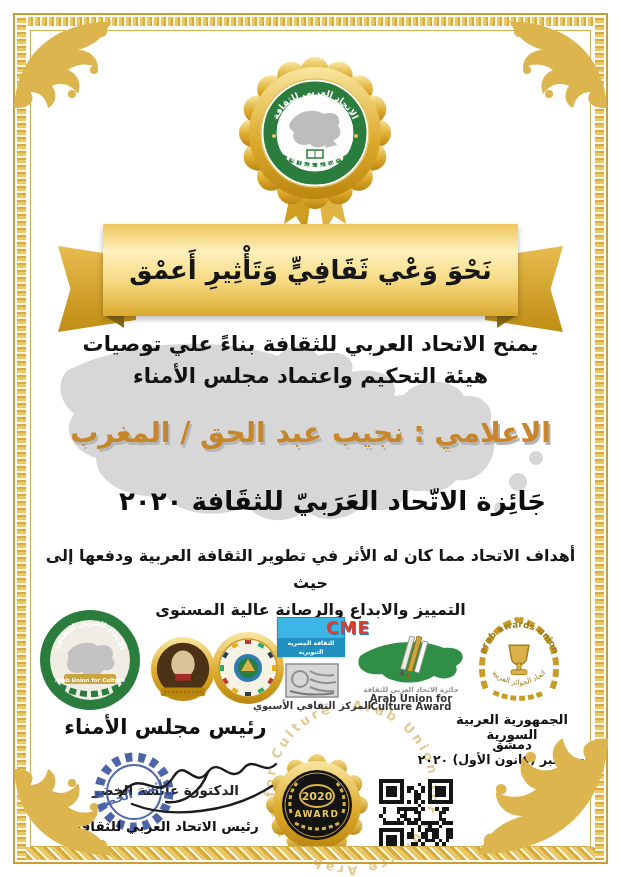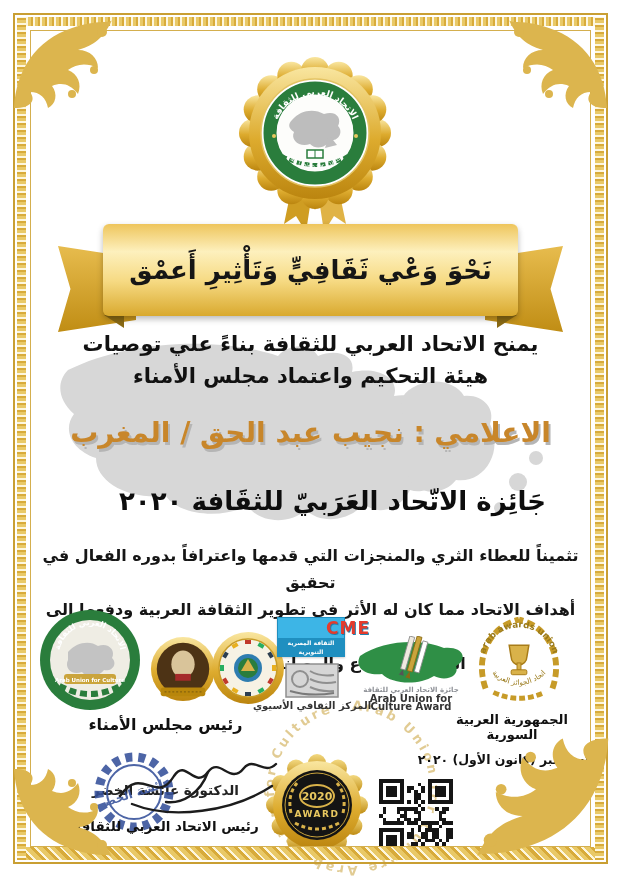--- a/index.html
+++ b/index.html
@@ -17,21 +17,21 @@
      background:repeating-linear-gradient(90deg,#d8ab3a 0 2px,#fdf6dd 2px 4px,#e9c967 4px 7px);}
   .bp-bottom{left:17px;right:17px;bottom:17px;height:13px;
      background:repeating-linear-gradient(45deg,#d8ab3a 0 3px,#fdf6dd 3px 5px,#e9c967 5px 9px);}
   .bp-left{top:17px;bottom:17px;left:17px;width:9px;
      background:repeating-linear-gradient(0deg,#d8ab3a 0 2px,#fdf6dd 2px 4px,#e9c967 4px 7px);}
   .bp-right{top:17px;bottom:17px;right:17px;width:9px;
      background:repeating-linear-gradient(0deg,#d8ab3a 0 2px,#fdf6dd 2px 4px,#e9c967 4px 7px);}
   .corner{position:absolute;z-index:6;pointer-events:none;}
 
   
-  .banner-main{left:103px;top:224px;width:415px;height:92px;z-index:3;border-radius:6px;
+  .banner-main{left:103px;top:224px;width:415px;height:92px;z-index:3;border-radius:1px;
      background:linear-gradient(180deg,#eec55c 0%,#fdf0bd 30%,#f6da83 62%,#d9a92e 100%);
      box-shadow:0 3px 6px rgba(0,0,0,.28);display:flex;align-items:center;justify-content:center;}
   .banner-side{width:78px;height:86px;top:246px;z-index:2;position:absolute;
      background:linear-gradient(180deg,#e7bc4e,#c08d14);}
   .banner-side.l{left:58px;clip-path:polygon(0 0,100% 14%,100% 86%,0 100%,16% 50%);}
   .banner-side.r{left:485px;clip-path:polygon(0 14%,100% 0,84% 50%,100% 100%,0 86%);}
   .fold{position:absolute;top:315px;width:20px;height:13px;background:#8a6a14;z-index:2;}
   .fold.l{left:104px;clip-path:polygon(0 0,100% 0,100% 100%);}
   .fold.r{left:497px;clip-path:polygon(0 0,100% 0,0 100%);}
   .slogan{font-size:26px;font-weight:800;color:#161616;letter-spacing:.5px;}
@@ -46,21 +46,21 @@
   
   .cme{left:277px;top:617px;width:66px;z-index:2;background:#3db5e6;border:1px solid #1f8fc0;
        text-align:center;box-shadow:0 1px 2px rgba(0,0,0,.2);}
   .cme .abbr{font-size:17px;font-weight:900;color:#fff;letter-spacing:1px;line-height:20px;
        text-shadow:1px 1px 0 #1f7fae;margin-left:48px;}
   .cme .abbr span{color:#e43b2c;}
   .cme .cap{font-size:6px;font-weight:700;color:#fff;background:#1f8fc0;line-height:9px;}
   .small-cap{z-index:2;font-size:10px;font-weight:700;color:#333;}
   .map-cap-ar{font-size:7px;color:#8d9096;font-weight:700;line-height:9px;}
   .map-cap-en{font-size:10px;color:#333;font-weight:800;line-height:8px;}
-  .role-top{left:58px;top:715px;width:215px;z-index:2;font-size:16px;font-weight:800;}
+  .role-top{left:58px;top:715px;width:215px;z-index:2;font-size:21px;font-weight:800;}
   .sig-name{left:58px;top:741px;width:215px;z-index:2;font-size:13.5px;font-weight:600;color:#222;margin-top:41px;}
   .role-bottom{left:52px;top:818px;width:228px;z-index:3;font-size:13.5px;font-weight:700;}
   .country{left:430px;top:712px;width:164px;z-index:2;font-size:13px;font-weight:600;}
   .city{left:430px;top:737px;width:164px;z-index:2;font-size:13px;font-weight:600;}
   .date{left:414px;top:752px;width:190px;z-index:2;font-size:12.5px;font-weight:600;}
 </style>
 </head>
 <body>
 
 <div class="cert">
@@ -184,21 +184,20 @@
   <div class="abs recipient ctr ar">الاعلامي : نجيب عبد الحق / المغرب</div>
 
   <div class="abs intro ctr ar">
     <div>يمنح الاتحاد العربي للثقافة بناءً علي توصيات</div>
     <div>هيئة التحكيم واعتماد مجلس الأمناء</div>
   </div>
 
   <div class="abs award-title ctr ar">جَائِزة الاتّحاد العَرَبيّ للثقَافة ٢٠٢٠</div>
 
   <div class="abs citation ctr ar">
-    <div>تثميناً للعطاء الثري والمنجزات التي قدمها واعترافاً بدوره الفعال في تحقيق</div>
     <div>أهداف الاتحاد مما كان له الأثر في تطوير الثقافة العربية ودفعها إلى حيث</div>
     <div>التمييز والابداع والرصانة عالية المستوى</div>
   </div>
 
   <svg class="abs" style="left:34px;top:606px;z-index:2" width="112" height="112" viewBox="0 0 112 112">
     <circle cx="56" cy="54" r="50" fill="#2a7d3c"></circle>
     <circle cx="56" cy="54" r="40" fill="#efede4"></circle>
     <path d="M34,46 C42,36 56,34 64,40 C74,36 82,44 78,52 C84,58 78,66 70,64 C64,72 52,72 48,66 C38,70 30,62 34,54 Z" fill="#c3c3c3"></path>
     <path d="M16,74 Q56,102 96,74" fill="none" stroke="#2a7d3c" stroke-width="6" stroke-dasharray="7 4"></path>
     <rect x="30" y="68" width="52" height="10" rx="3" fill="#caa43c"></rect>
@@ -543,15 +542,16 @@
       <rect x="9" y="20" width="1" height="1"></rect>
       <rect x="12" y="20" width="1" height="1"></rect>
       <rect x="13" y="20" width="1" height="1"></rect>
       <rect x="15" y="20" width="1" height="1"></rect>
       <rect x="16" y="20" width="1" height="1"></rect>
       <rect x="19" y="20" width="1" height="1"></rect>
       <rect x="20" y="20" width="1" height="1"></rect>
     </svg>
 
   <div class="abs country ctr ar">الجمهورية العربية السورية</div>
+  <div class="abs city ctr ar">دمشق</div>
   <div class="abs date ctr ar">٢٥ديسمبر (كانون الأول) ٢٠٢٠</div>
 
 </div>
 
 </body></html>

